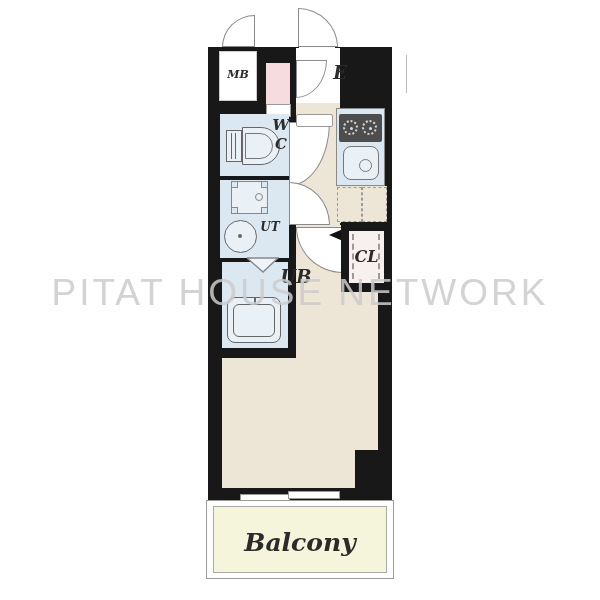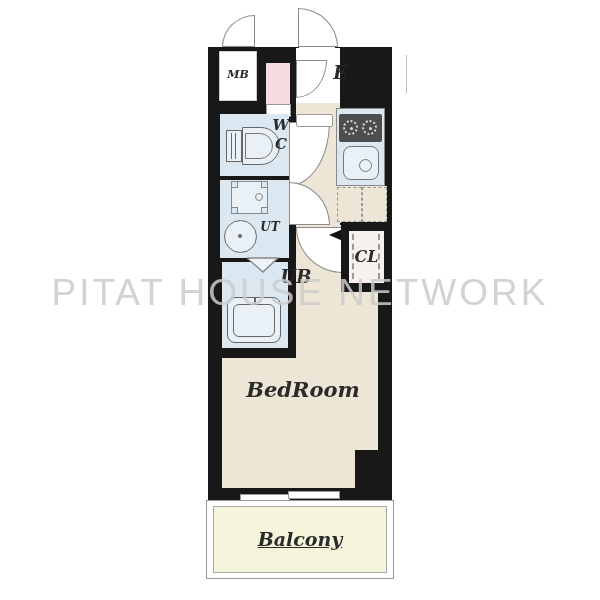--- a/index.html
+++ b/index.html
@@ -75,21 +75,21 @@
   
   .lbl{position:absolute;color:var(--label);font-style:italic;font-weight:bold;text-align:center;}
   .lbl-mb{left:219px;top:68px;width:38px;font-size:11px;}
   .lbl-e{left:330px;top:62px;width:20px;font-size:18px;}
   .lbl-wc{left:272px;top:116px;width:18px;font-size:15px;line-height:19px;}
   .lbl-ut{left:250px;top:220px;width:40px;font-size:12px;}
   .lbl-ub{left:238px;top:266px;width:34px;font-size:18px;margin-left:41px;}
   .lbl-cl{left:349px;top:247px;width:35px;font-size:16px;}
   .lbl-bedroom{left:228px;top:378px;width:150px;font-size:21px;line-height:23px;}
   .lbl-bedroom .size{font-size:19px;}
-  .lbl-balcony{left:213px;top:528px;width:174px;font-size:19px;text-decoration:underline;}
+  .lbl-balcony{left:213px;top:528px;width:174px;font-size:25px;}
   
   .watermark{left:0;top:272px;width:600px;text-align:center;
     font-family:"Liberation Sans", sans-serif;font-size:37px;letter-spacing:3px;
     color:var(--watermark);z-index:60;font-weight:normal;}
 </style>
 </head>
 <body>
 
 <div class="abs plan-base"></div>
 
@@ -153,17 +153,16 @@
 <div class="lbl lbl-mb">MB</div>
 <div class="lbl lbl-e">E</div>
 <div class="lbl lbl-wc">
   <div>W</div>
   <div>C</div>
 </div>
 <div class="lbl lbl-ut">UT</div>
 <div class="lbl lbl-ub">UB</div>
 <div class="lbl lbl-cl">CL</div>
 <div class="lbl lbl-bedroom">
-  <div>BedRoom</div>
 </div>
 <div class="lbl lbl-balcony">Balcony</div>
 
 <div class="abs watermark">PITAT HOUSE NETWORK</div>
 
 </body></html>

